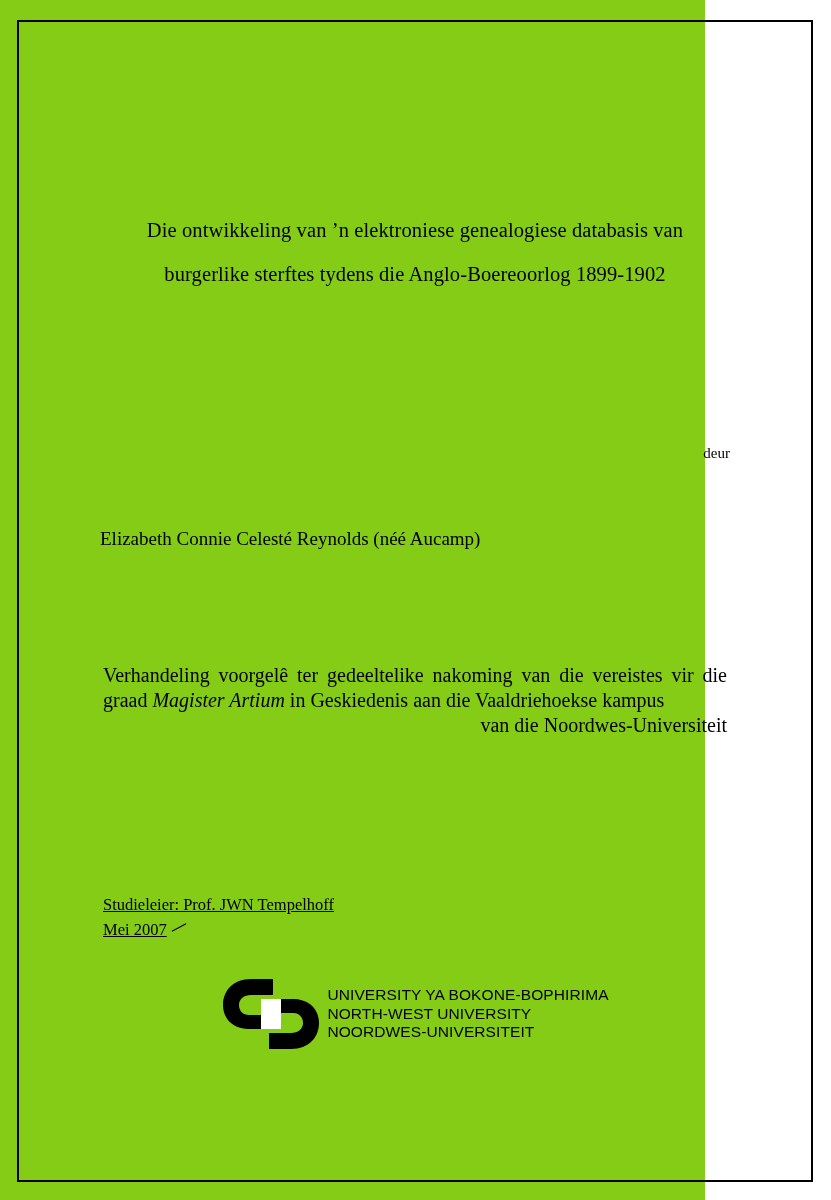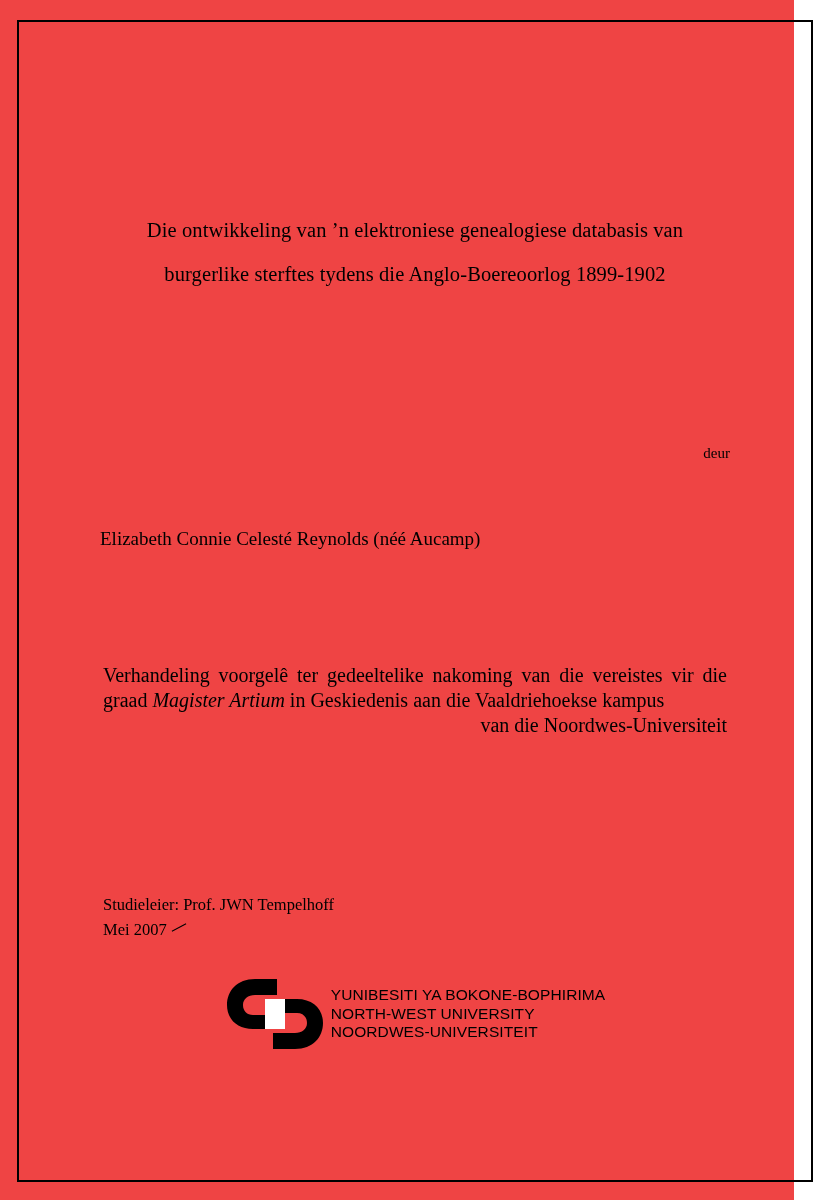--- a/index.html
+++ b/index.html
@@ -9,23 +9,23 @@
   }
   body {
     width: 831px;
     height: 1200px;
     font-family: "Liberation Serif", serif;
     color: #000000;
     overflow: hidden;
   }
   .page {
     position: relative;
-    width: 794px;
+    width: 705px;
     height: 1200px;
-    background: #ef4444;
+    background: #84cc16;
     box-sizing: border-box;
   }
   
   .page-frame {
     position: absolute;
     left: 17px;
     top: 20px;
     width: 796px;
     height: 1162px;
     border: 2px solid #000000;
@@ -86,20 +86,21 @@
     font-style: italic;
   }
   .supervisor {
     position: absolute;
     top: 872px;
     left: 3px;
     width: 624px;
     font-size: 16.5px;
     line-height: 25px;
     text-align: left;
+    text-decoration: underline;
   }
   .date-line {
     display: block;
     position: relative;
   }
   .date-line .strike {
     position: absolute;
     left: 68px;
     top: 10px;
     width: 16px;
@@ -165,20 +166,20 @@
 
     <div class="logo-block">
       <svg class="logo-mark" viewBox="0 0 100 78" aria-hidden="true">
         <path d="M30 4 C12 4 2 16 2 30 C2 44 12 54 28 54 L40 54 L40 40 L28 40 C22 40 18 36 18 30 C18 24 23 20 30 20 L52 20 L52 4 Z" fill="#000000"></path>
         <path d="M70 74 C88 74 98 62 98 48 C98 34 88 24 72 24 L60 24 L60 38 L72 38 C78 38 82 42 82 48 C82 54 77 58 70 58 L48 58 L48 74 Z" fill="#000000"></path>
         <rect x="40" y="24" width="20" height="30" fill="#ffffff"></rect>
         <path d="M40 24 L60 24 L60 54 L40 54 Z" fill="none" stroke="#000000" stroke-width="0"></path>
         <rect x="41" y="25" width="18" height="28" fill="#000000" opacity="0"></rect>
       </svg>
       <div class="logo-text">
-        <span>YUNIBESITI YA BOKONE-BOPHIRIMA</span>
+        <span>UNIVERSITY YA BOKONE-BOPHIRIMA</span>
         <span>NORTH-WEST UNIVERSITY</span>
         <span>NOORDWES-UNIVERSITEIT</span>
       </div>
     </div>
 
   </div>
 </div>
 
 </body></html>

